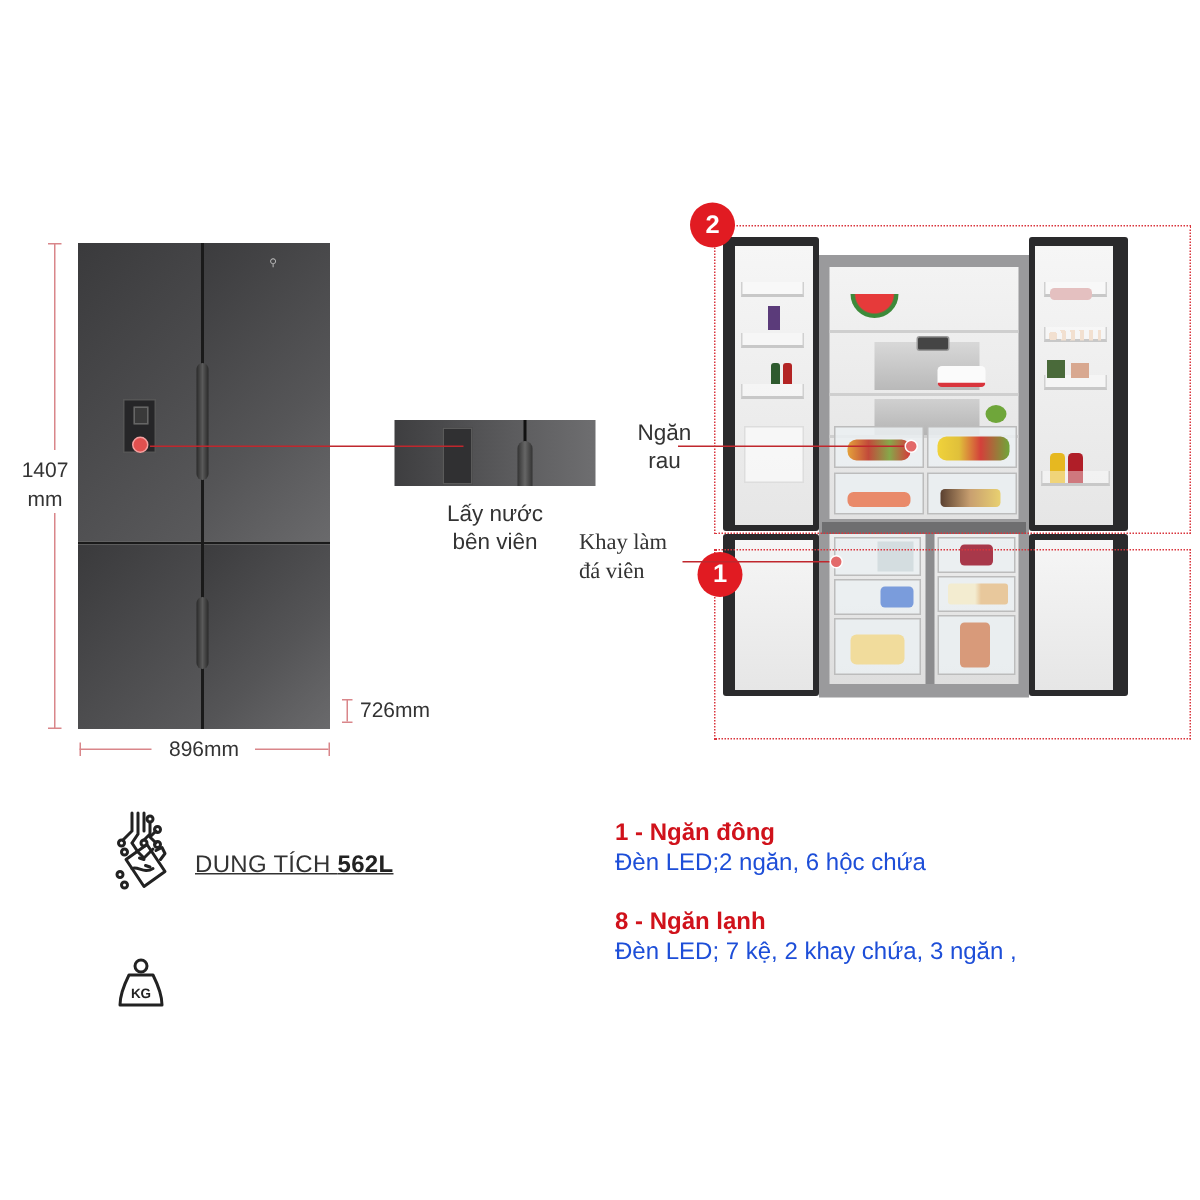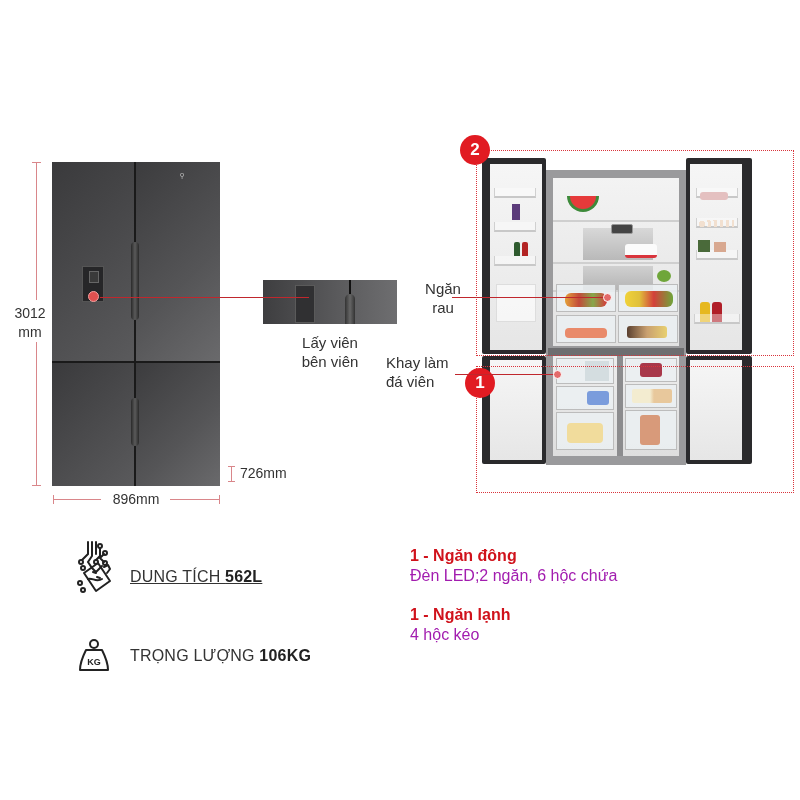--- a/index.html
+++ b/index.html
@@ -48,31 +48,31 @@
   .callout-dot { position: absolute; width: 9px; height: 9px; border-radius: 50%; background: #e36a6a; border: 1px solid #fff; }
 
   
   .feat { position: absolute; left: 74px; display: flex; align-items: center; }
   .feat .icon { width: 40px; height: 40px; margin-right: 16px; }
   .feat .text { font-size: 16px; color: #333; letter-spacing: 0.2px; }
   .feat .text b { font-weight: bold; color: #222; }
 
   .spec { position: absolute; left: 410px; }
   .spec .h { font-size: 16px; font-weight: bold; color: #d0121b; line-height: 20px; }
-  .spec .p { font-size: 16px; color: #a21caf; line-height: 20px; }
+  .spec .p { font-size: 16px; color: #1d4ed8; line-height: 20px; }
 </style>
 </head>
 <body>
 
 <div class="abs dim-v"></div>
 <div class="abs dim-cap" style="left:32px; top:162px;"></div>
 <div class="abs dim-cap" style="left:32px; top:485px;"></div>
 <div class="abs" style="left:6px; top:300px; width:44px; height:42px; background:#fff;"></div>
 <div class="abs dim-text" style="left:10px; top:304px; width:40px; text-align:center; line-height:19px;">
-  <div>3012</div>
+  <div>1407</div>
   <div>mm</div>
 </div>
 
 <div class="abs fridge-closed">
   <div class="door tl"></div>
   <div class="door tr"></div>
   <div class="door bl"></div>
   <div class="door br"></div>
   <div class="gap-v"></div>
   <div class="gap-h"></div>
@@ -98,21 +98,21 @@
 <div class="abs" style="left:228px; top:481px; width:7px; height:1px; background:#d9868a;"></div>
 <div class="abs dim-text" style="left:240px; top:465px;">726mm</div>
 
 <div class="abs detail-img">
   <div class="abs" style="left:32px; top:5px; width:20px; height:38px; background:#303032; border:1px solid #5a5a5a;"></div>
   <div class="abs" style="left:0; top:17px; width:46px; height:1px; background:#c0272d;"></div>
   <div class="abs" style="left:86px; top:0; width:2px; height:44px; background:#111;"></div>
   <div class="abs" style="left:82px; top:14px; width:10px; height:30px; background:linear-gradient(90deg,#333,#666,#333); border-radius:5px 5px 0 0;"></div>
 </div>
 <div class="abs caption" style="left:280px; top:333px; width:100px;">
-  <div>Lấy viên</div>
+  <div>Lấy nước</div>
   <div>bên viên</div>
 </div>
 
 <div class="abs open-wrap">
 
   <div class="cabinet" style="left:70px; top:20px; width:140px; height:295px;"></div>
   <div class="interior" style="left:77px; top:28px; width:126px; height:168px;">
     <div class="shelf" style="left:0; top:42px; width:126px;"></div>
     <div class="shelf" style="left:0; top:84px; width:126px;"></div>
     <div class="shelf" style="left:0; top:112px; width:126px;"></div>
@@ -201,21 +201,21 @@
 <div class="badge" style="left:460px; top:135px;"><span>2</span></div>
 <div class="badge" style="left:465px; top:368px;"><span>1</span></div>
 
 <div class="abs label-right" style="left:418px; top:279px; width:50px; text-align:center;">
   <div>Ngăn</div>
   <div>rau</div>
 </div>
 <div class="abs callout-line" style="left:452px; top:297px; width:155px;"></div>
 <div class="callout-dot" style="left:603px; top:293px;"></div>
 
-<div class="abs label-right" style="left:386px; top:353px;">
+<div class="abs label-right" style="left:386px; top:353px;font-family:Liberation Serif, serif;">
   <div>Khay làm</div>
   <div>đá viên</div>
 </div>
 <div class="abs callout-line" style="left:455px; top:374px; width:100px;"></div>
 <div class="callout-dot" style="left:553px; top:370px;"></div>
 
 <div class="feat" style="top:538px;">
   <svg class="icon" viewBox="0 0 40 40">
     <g fill="none" stroke="#222" stroke-width="2" stroke-linecap="round">
       <path d="M14 4 V16 L8 22"></path>
@@ -248,23 +248,22 @@
 </div>
 
 <div class="feat" style="top:636px;">
   <svg class="icon" viewBox="0 0 40 40">
     <g fill="none" stroke="#222" stroke-width="2" stroke-linejoin="round">
       <circle cx="20" cy="8" r="4"></circle>
       <path d="M12 14 H28 C32 22 34 28 34 34 H6 C6 28 8 22 12 14 Z"></path>
     </g>
     <text x="20" y="29" text-anchor="middle" font-family="Liberation Sans, sans-serif" font-weight="bold" font-size="9" fill="#222">KG</text>
   </svg>
-  <span class="text"><span>TRỌNG LƯỢNG </span><b>106KG</b></span>
 </div>
 
 <div class="spec" style="top:546px;">
   <div class="h">1 - Ngăn đông</div>
   <div class="p">Đèn LED;2 ngăn, 6 hộc chứa</div>
 </div>
 <div class="spec" style="top:605px;">
-  <div class="h">1 - Ngăn lạnh</div>
-  <div class="p">4 hộc kéo</div>
+  <div class="h">8 - Ngăn lạnh</div>
+  <div class="p">Đèn LED; 7 kệ, 2 khay chứa, 3 ngăn ,</div>
 </div>
 
 </body></html>

